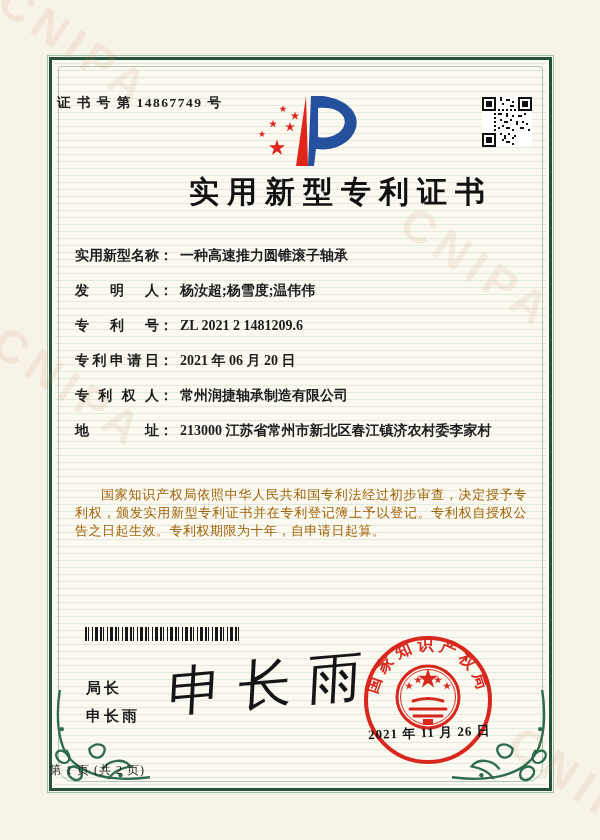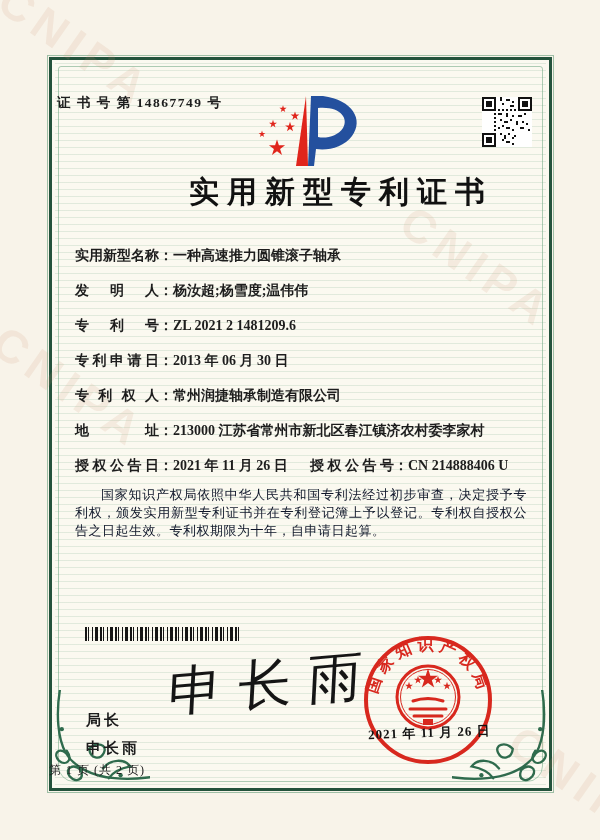--- a/index.html
+++ b/index.html
@@ -31,36 +31,36 @@
   .cert-no{position:absolute;left:57px;top:94px;font-size:13.5px;font-weight:600;letter-spacing:1.5px;}
   .logo{position:absolute;left:252px;top:92px;}
   .qr{position:absolute;left:482px;top:97px;}
   .title{
     position:absolute;left:49px;top:172px;width:576px;text-align:center;
     font-size:30px;font-weight:700;letter-spacing:8px;padding-left:8px;box-sizing:border-box;color:#111;
   }
   .fieldrow{position:absolute;left:75px;width:460px;height:35px;font-size:14px;}
   .flabel{display:inline-block;width:84px;text-align:justify;text-align-last:justify;font-weight:700;}
   .fcolon{font-weight:700;}
-  .fvalue{font-weight:600;}
+  .fvalue{margin-left:7px;font-weight:600;}
   .group2{position:absolute;left:235px;top:0;}
   .paras{
     position:absolute;left:75px;top:486px;width:452px;
-    font-size:13px;line-height:18px;letter-spacing:.5px;text-align:justify;color:#0f172a;
+    font-size:13px;line-height:18px;letter-spacing:.5px;text-align:justify;color:#a16207;
   }
   .paras p{margin:0;text-indent:2em;}
   .barcode{
     position:absolute;left:85px;top:627px;width:155px;height:14px;
     background:repeating-linear-gradient(90deg,
       #161616 0 2px, transparent 2px 3px,
       #161616 3px 4px, transparent 4px 7px,
       #161616 7px 8px, transparent 8px 10px,
       #161616 10px 13px, transparent 13px 15px);
   }
-  .officials{position:absolute;left:86px;top:674px;font-size:15px;font-weight:600;letter-spacing:3px;line-height:28px;margin-top:32px;}
+  .officials{position:absolute;left:86px;top:674px;font-size:15px;font-weight:600;letter-spacing:3px;line-height:28px;}
   .signature{
     position:absolute;left:168px;top:648px;font-size:54px;font-weight:500;
     letter-spacing:16px;color:#151515;transform:rotate(-5deg) skewX(-8deg);white-space:nowrap;
   }
   .seal{position:absolute;left:361px;top:633px;}
   .seal-date{
     position:absolute;left:368px;top:724px;font-size:13px;font-weight:700;
     letter-spacing:1px;color:#141414;transform:rotate(-2deg);white-space:nowrap;
   }
   .page-info{position:absolute;left:49px;top:762px;width:503px;text-align:left;font-size:12px;letter-spacing:1px;color:#222;}
@@ -183,33 +183,27 @@
   <div class="fieldrow" style="top:247px;">
     <span class="flabel">实用新型名称</span><span class="fcolon">：</span><span class="fvalue">一种高速推力圆锥滚子轴承</span>
   </div>
   <div class="fieldrow" style="top:282px;">
     <span class="flabel">发明人</span><span class="fcolon">：</span><span class="fvalue">杨汝超;杨雪度;温伟伟</span>
   </div>
   <div class="fieldrow" style="top:317px;">
     <span class="flabel">专利号</span><span class="fcolon">：</span><span class="fvalue">ZL 2021 2 1481209.6</span>
   </div>
   <div class="fieldrow" style="top:352px;">
-    <span class="flabel">专利申请日</span><span class="fcolon">：</span><span class="fvalue">2013 年 06 月 30 日</span>
+    <span class="flabel">专利申请日</span><span class="fcolon">：</span><span class="fvalue">2021 年 06 月 20 日</span>
   </div>
   <div class="fieldrow" style="top:387px;">
     <span class="flabel">专利权人</span><span class="fcolon">：</span><span class="fvalue">常州润捷轴承制造有限公司</span>
   </div>
   <div class="fieldrow" style="top:422px;">
     <span class="flabel">地址</span><span class="fcolon">：</span><span class="fvalue">213000 江苏省常州市新北区春江镇济农村委李家村</span>
-  </div>
-  <div class="fieldrow" style="top:457px;">
-    <span class="flabel">授权公告日</span><span class="fcolon">：</span><span class="fvalue">2021 年 11 月 26 日</span>
-    <span class="group2">
-      <span class="flabel">授权公告号</span><span class="fcolon">：</span><span class="fvalue">CN 214888406 U</span>
-    </span>
   </div>
 
   <div class="paras">
     <p>国家知识产权局依照中华人民共和国专利法经过初步审查，决定授予专利权，颁发实用新型专利证书并在专利登记簿上予以登记。专利权自授权公告之日起生效。专利权期限为十年，自申请日起算。</p>
   </div>
 
   <div class="barcode"></div>
 
   <div class="officials">
     <div>局长</div>

